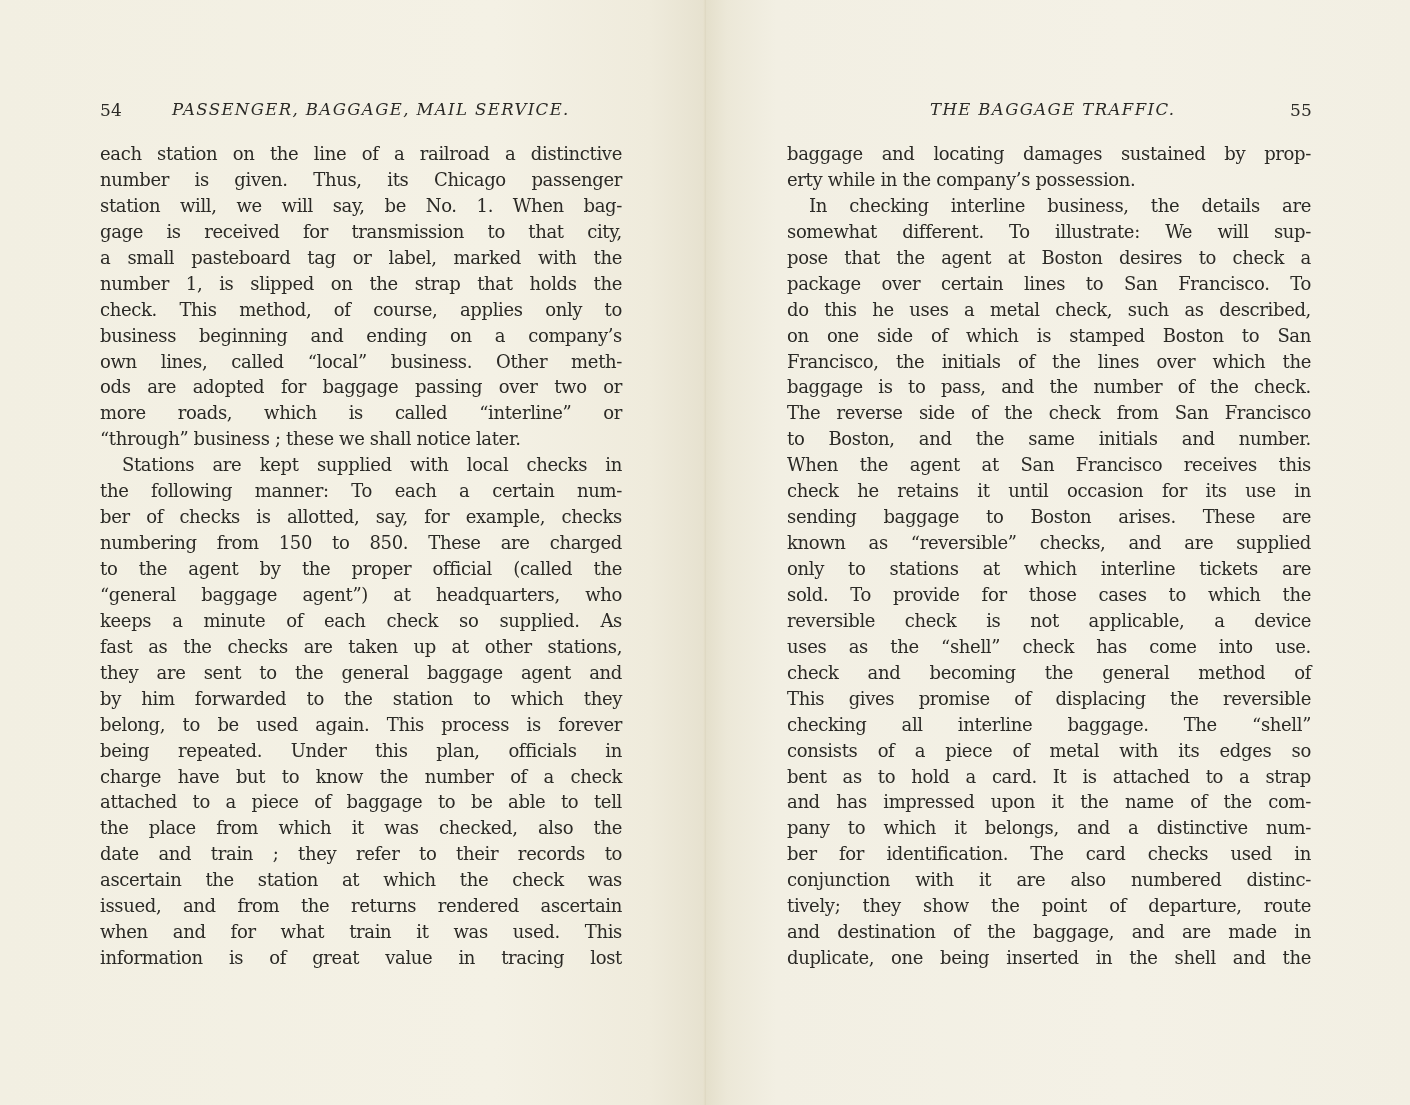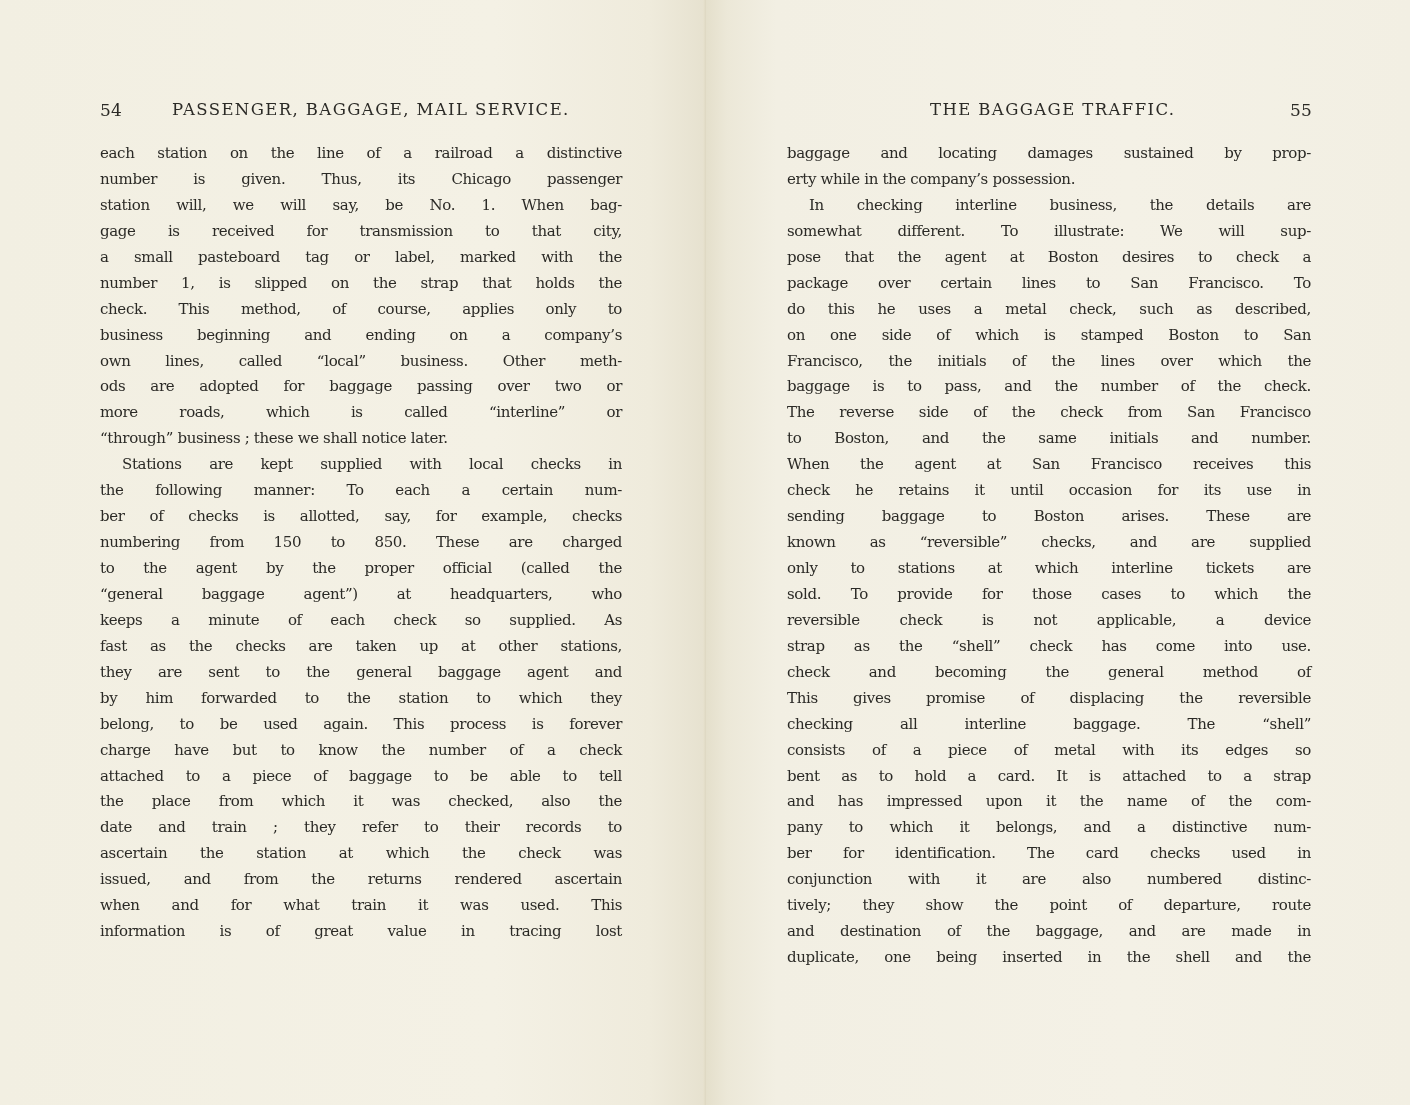--- a/index.html
+++ b/index.html
@@ -19,31 +19,31 @@
   .page-right {
     left: 706px; width: 704px;
     background: linear-gradient(to right, #e4dfcb 0%, #ece8d8 3%, #f2efe3 10%, #f4f1e6 60%, #f2efe3 100%);
   }
   .gutter {
     position: absolute; left: 703px; top: 0; width: 6px; height: 1105px;
     background: linear-gradient(to right, #e8e3d0, #ddd7c1, #e6e1ce);
   }
   .header { position: absolute; top: 96px; height: 28px; font-size: 16.5px; line-height: 28px; letter-spacing: 0.3px; }
   .header .num { position: absolute; font-style: normal; font-size: 17px; }
-  .header .title { position: absolute; letter-spacing: 1.4px; white-space: nowrap; }
+  .header .title { position: absolute; font-style: italic; letter-spacing: 1.4px; white-space: nowrap; }
   .left-header { left: 0; width: 706px; }
   .left-header .num { left: 100px; }
   .left-header .title { left: 172px; }
   .right-header { left: 706px; width: 704px; }
   .right-header .title { left: 224px; }
   .right-header .num { left: 584px; }
 
   .body-text {
     position: absolute; top: 141px;
-    font-size: 15px; line-height: 25.95px;
+    font-size: 18px; line-height: 25.95px;
   }
   .left-body { left: 100px; width: 522px; }
   .right-body { left: 787px; width: 524px; }
   .line {
     display: block; height: 25.95px; white-space: nowrap;
     text-align: justify; text-align-last: justify;
     letter-spacing: -0.35px; word-spacing: 0px;
   }
   .line.indent { padding-left: 22px; }
   .line.last { text-align-last: left; }
@@ -85,20 +85,21 @@
       <span class="line">the following manner:  To each a certain num-</span>
       <span class="line">ber of checks is allotted, say, for example, checks</span>
       <span class="line">numbering from 150 to 850.  These are charged</span>
       <span class="line">to the agent by the proper official (called the</span>
       <span class="line">“general baggage agent”) at headquarters, who</span>
       <span class="line">keeps a minute of each check so supplied.  As</span>
       <span class="line">fast as the checks are taken up at other stations,</span>
       <span class="line">they are sent to the general baggage agent and</span>
       <span class="line">by him forwarded to the station to which they</span>
       <span class="line">belong, to be used again.  This process is forever</span>
+      <span class="line">being repeated.  Under this plan, officials in</span>
       <span class="line">charge have but to know the number of a check</span>
       <span class="line">attached to a piece of baggage to be able to tell</span>
       <span class="line">the place from which it was checked, also the</span>
       <span class="line">date and train ; they refer to their records to</span>
       <span class="line">ascertain the station at which the check was</span>
       <span class="line">issued, and from the returns rendered ascertain</span>
       <span class="line">when and for what train it was used.  This</span>
       <span class="line">information  is of great value in tracing lost</span>
     </div>
   <div class="body-text right-body" id="right-body">
@@ -114,21 +115,21 @@
       <span class="line">baggage is to pass, and the number of the check.</span>
       <span class="line">The reverse side of the check from San Francisco</span>
       <span class="line">to Boston, and the same initials and number.</span>
       <span class="line">When the agent at San Francisco receives this</span>
       <span class="line">check he retains it until occasion for its use in</span>
       <span class="line">sending baggage to Boston arises.  These are</span>
       <span class="line">known as “reversible” checks, and are supplied</span>
       <span class="line">only to stations at which interline tickets are</span>
       <span class="line">sold.  To provide for those cases to which the</span>
       <span class="line">reversible check is not applicable, a device</span>
-      <span class="line">strap as the “shell” check has come into use.</span>
+      <span class="line">uses as the “shell” check has come into use.</span>
       <span class="line">check and becoming the general method of</span>
       <span class="line">This gives promise of displacing the reversible</span>
       <span class="line">checking all interline baggage.  The “shell”</span>
       <span class="line">consists of a piece of metal with its edges so</span>
       <span class="line">bent as to hold a card.  It is attached to a strap</span>
       <span class="line">and has impressed upon it the name of the com-</span>
       <span class="line">pany to which it belongs, and a distinctive num-</span>
       <span class="line">ber for identification.  The card checks used in</span>
       <span class="line">conjunction with it are also numbered distinc-</span>
       <span class="line">tively; they show the point of departure, route</span>

